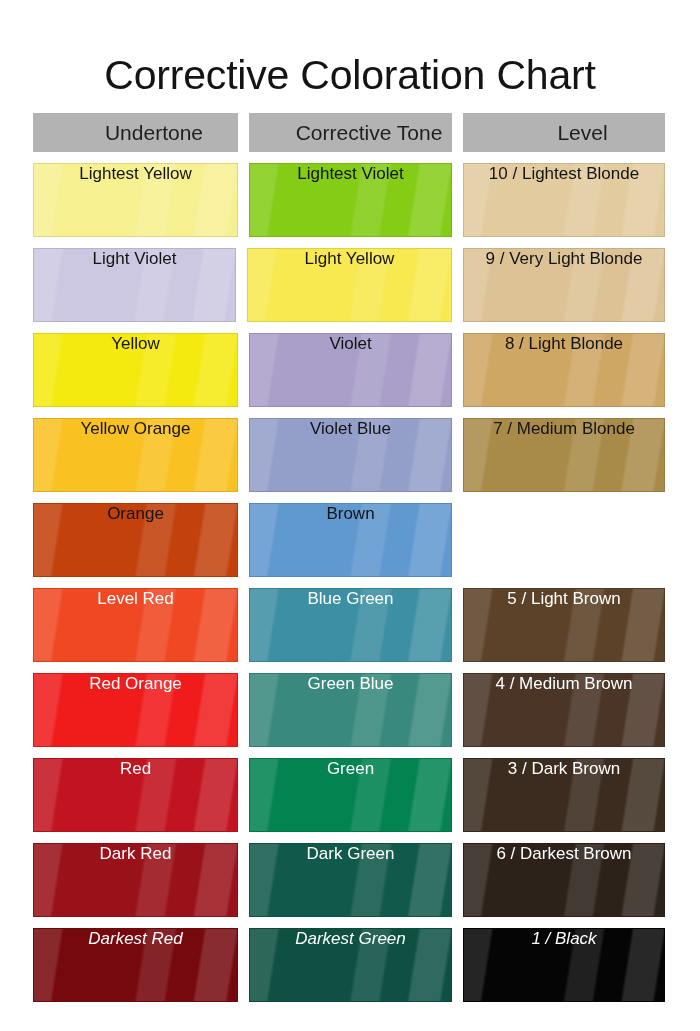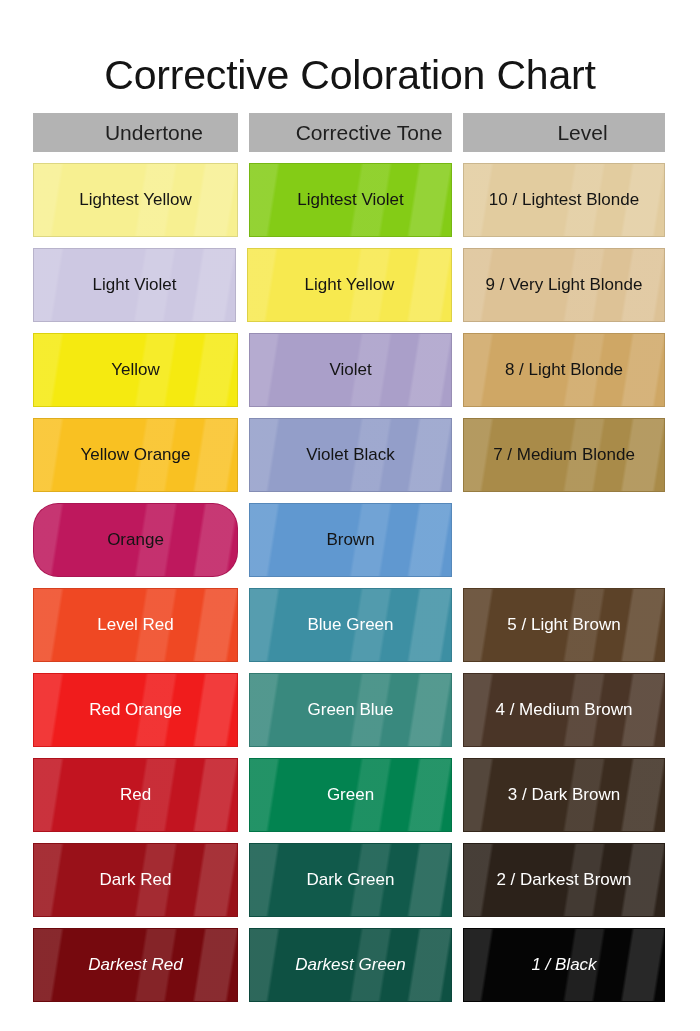--- a/index.html
+++ b/index.html
@@ -73,21 +73,20 @@
     display: flex;
     gap: 11px;
     height: 74px;
     margin-bottom: 11px;
   }
   .swatch-row:last-child { margin-bottom: 0; font-style: italic; }
 
   .swatch {
     position: relative;
     display: flex;
-    align-items: center;
     justify-content: center;
     overflow: hidden;
     box-sizing: border-box;
     font-size: 17px;
     line-height: 1.2;
     text-align: center;
     border: 1px solid rgba(0,0,0,0.10);
   }
 
   
@@ -172,28 +171,28 @@
           </div>
           <div class="swatch col3" style="background: rgb(207, 167, 101);">
             <span class="swatch-label dark">8 / Light Blonde</span>
           </div>
         </div>
         <div class="swatch-row">
           <div class="swatch col1" style="background: rgb(249, 193, 34);">
             <span class="swatch-label dark">Yellow Orange</span>
           </div>
           <div class="swatch col2" style="background: rgb(147, 158, 201);">
-            <span class="swatch-label dark">Violet Black</span>
+            <span class="swatch-label dark">Violet Blue</span>
           </div>
           <div class="swatch col3" style="background: rgb(169, 139, 73);">
             <span class="swatch-label dark">7 / Medium Blonde</span>
           </div>
         </div>
         <div class="swatch-row">
-          <div class="swatch col1" style="background: #be185d; border-radius: 25px;">
+          <div class="swatch col1" style="background: #c2410c;">
             <span class="swatch-label dark">Orange</span>
           </div>
           <div class="swatch col2" style="background: rgb(96, 152, 208);">
             <span class="swatch-label dark">Brown</span>
           </div>
         </div>
         <div class="swatch-row">
           <div class="swatch col1" style="background: rgb(239, 72, 35);">
             <span class="swatch-label light">Level Red</span>
           </div>
@@ -227,21 +226,21 @@
           </div>
         </div>
         <div class="swatch-row">
           <div class="swatch col1" style="background: rgb(153, 17, 25);">
             <span class="swatch-label light">Dark Red</span>
           </div>
           <div class="swatch col2" style="background: rgb(17, 90, 75);">
             <span class="swatch-label light">Dark Green</span>
           </div>
           <div class="swatch col3" style="background: rgb(44, 34, 26);">
-            <span class="swatch-label light">2 / Darkest Brown</span>
+            <span class="swatch-label light">6 / Darkest Brown</span>
           </div>
         </div>
         <div class="swatch-row">
           <div class="swatch col1" style="background: rgb(118, 9, 14);">
             <span class="swatch-label light">Darkest Red</span>
           </div>
           <div class="swatch col2" style="background: rgb(14, 81, 67);">
             <span class="swatch-label light">Darkest Green</span>
           </div>
           <div class="swatch col3" style="background: rgb(5, 5, 5);">

